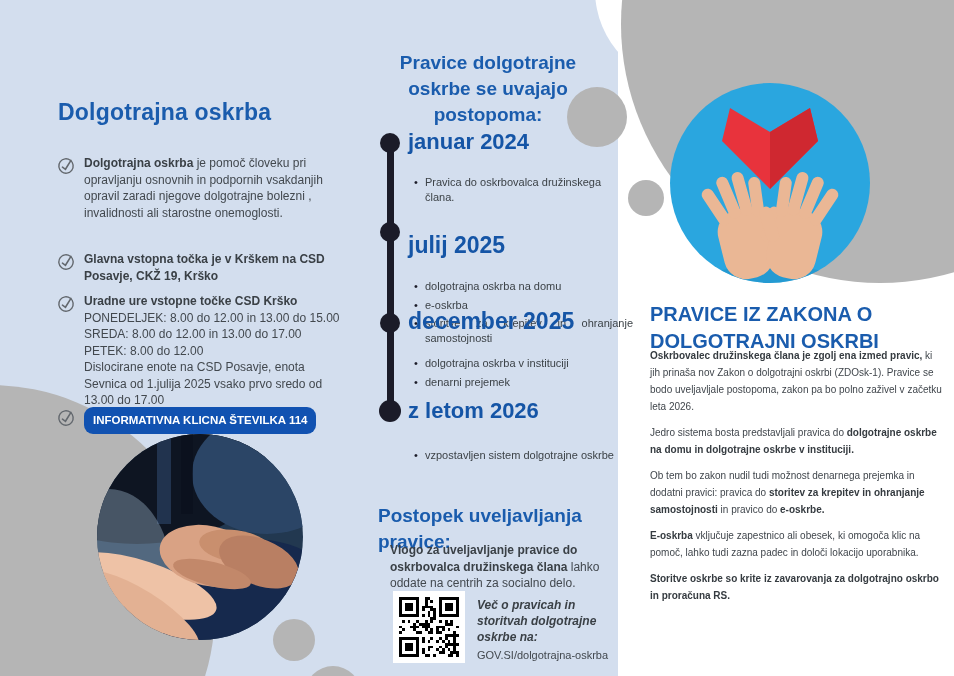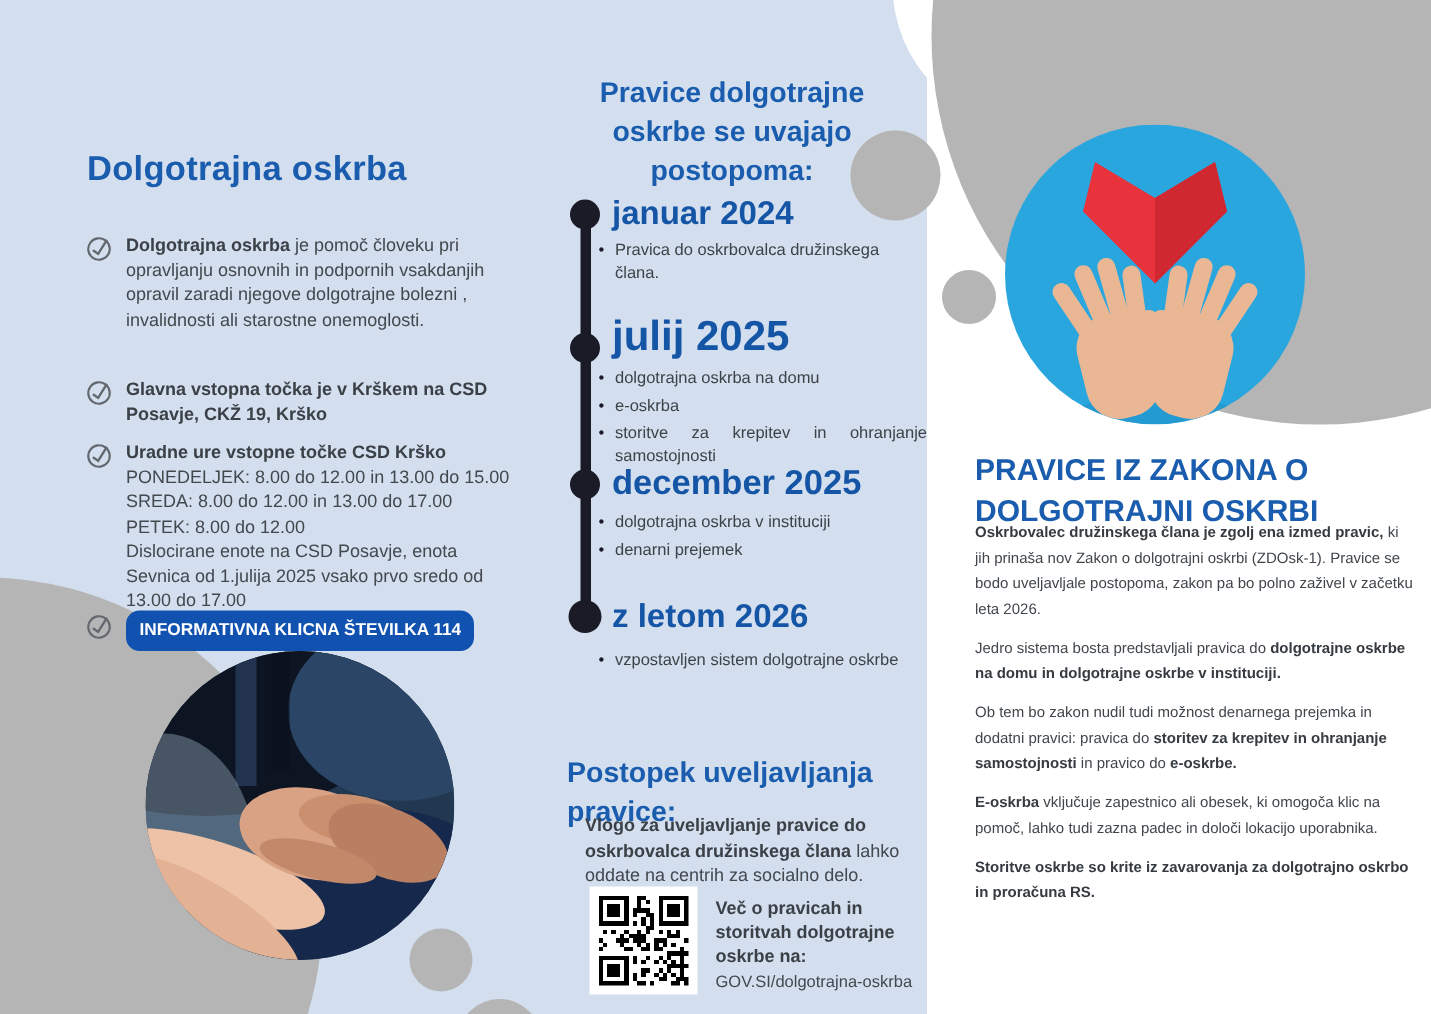--- a/index.html
+++ b/index.html
@@ -39,39 +39,39 @@
   .mid-heading{left:382px;top:34px;width:212px;text-align:center;font-size:19px;line-height:26px;
                font-weight:700;color:#1a5cad;}
   .tl-line{left:387px;top:143px;width:7px;height:270px;background:#1b1b28;}
   .tl-dot{position:absolute;width:20px;height:20px;border-radius:50%;background:#1b1b28;}
   .d-jan{left:380px;top:133px;}
   .d-jul{left:380px;top:222px;}
   .d-dec{left:380px;top:313px;}
   .d-y26{left:379px;top:400px;width:22px;height:22px;}
   .tl-date{position:absolute;left:408px;width:200px;margin:0;font-weight:700;color:#1555a6;}
   .t-jan{top:129px;font-size:22px;}
-  .t-jul{top:208px;font-size:28px;}
+  .t-jul{top:232px;font-size:23px;}
   .t-dec{top:308px;font-size:23px;}
   .t-y26{top:398px;font-size:22px;}
-  .tl-ul{position:absolute;left:398px;width:220px;margin:0;padding:0;list-style:none;}
+  .tl-ul{position:absolute;left:398px;width:220px;margin:15px;padding:0;list-style:none;}
   .u-jan{top:160px;}
-  .u-jul{top:245px;}
+  .u-jul{top:264px;}
   .u-dec{top:341px;}
   .u-y26{top:433px;}
   .tl-ul li{position:relative;padding-left:12px;margin-bottom:4px;font-size:11px;line-height:14.5px;color:#3c4247;}
   .tl-ul li::before{content:"•";position:absolute;left:1px;top:0;color:#1b1b28;}
   .li-just{text-align:justify;}
   .proc-heading{left:378px;top:487px;width:220px;text-align:left;font-size:19px;line-height:26px;
                 font-weight:700;color:#1a5cad;}
   .proc-para{left:390px;top:542px;width:224px;margin:0;font-size:12px;line-height:16.5px;color:#42484e;}
   .proc-para b{color:#3a4046;}
   .qr-box{left:393px;top:591px;width:72px;height:72px;background:#ffffff;display:flex;
           align-items:center;justify-content:center;}
   .qr-caption{left:477px;top:597px;width:142px;}
-  .qr-bold{font-size:12px;line-height:16px;font-weight:700;color:#3a4046;margin:0;}
+  .qr-bold{font-size:12px;line-height:16px;font-weight:700;color:#3a4046;margin:0;font-style:italic;}
   .qr-link{font-size:11px;line-height:15px;color:#42484e;margin:3px 0 0 0;}
 
   
   .photo-right{left:670px;top:83px;width:200px;height:200px;border-radius:50%;overflow:hidden;}
   .right-title{left:650px;top:284px;width:290px;font-size:20px;line-height:27px;font-weight:700;color:#1a5cad;}
   .right-body{left:650px;top:347px;width:292px;}
   .right-body p{margin:0 0 9px 0;font-size:10px;line-height:17px;color:#40464c;}
   .right-body b{color:#353b40;}
 </style>
 </head>

